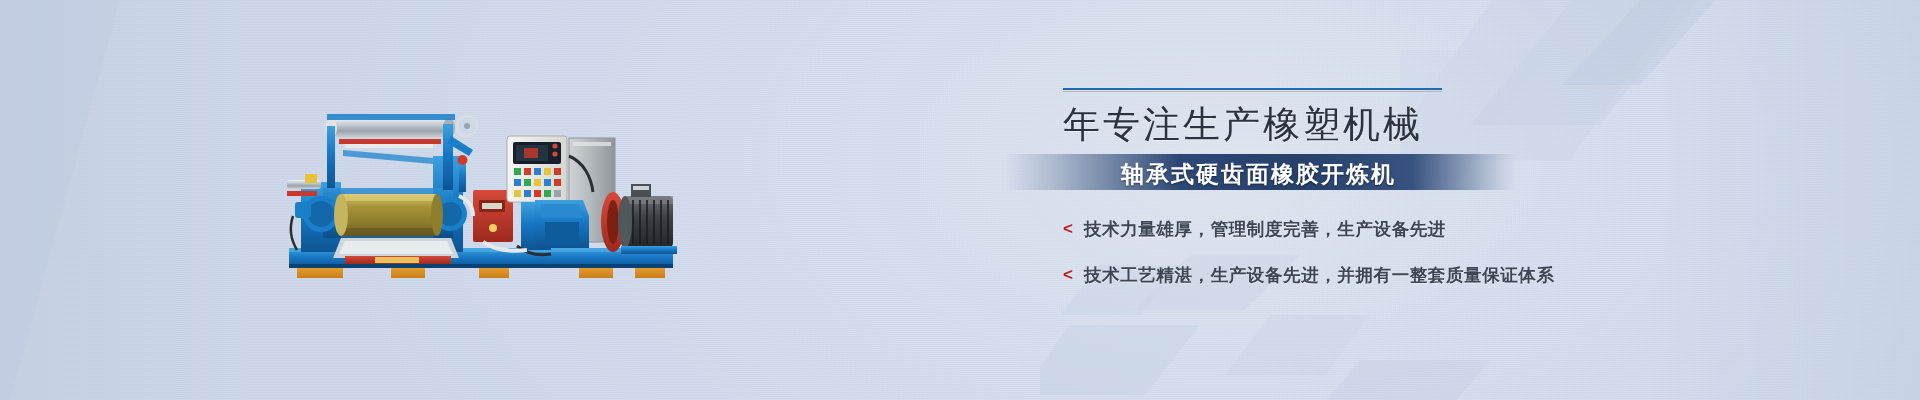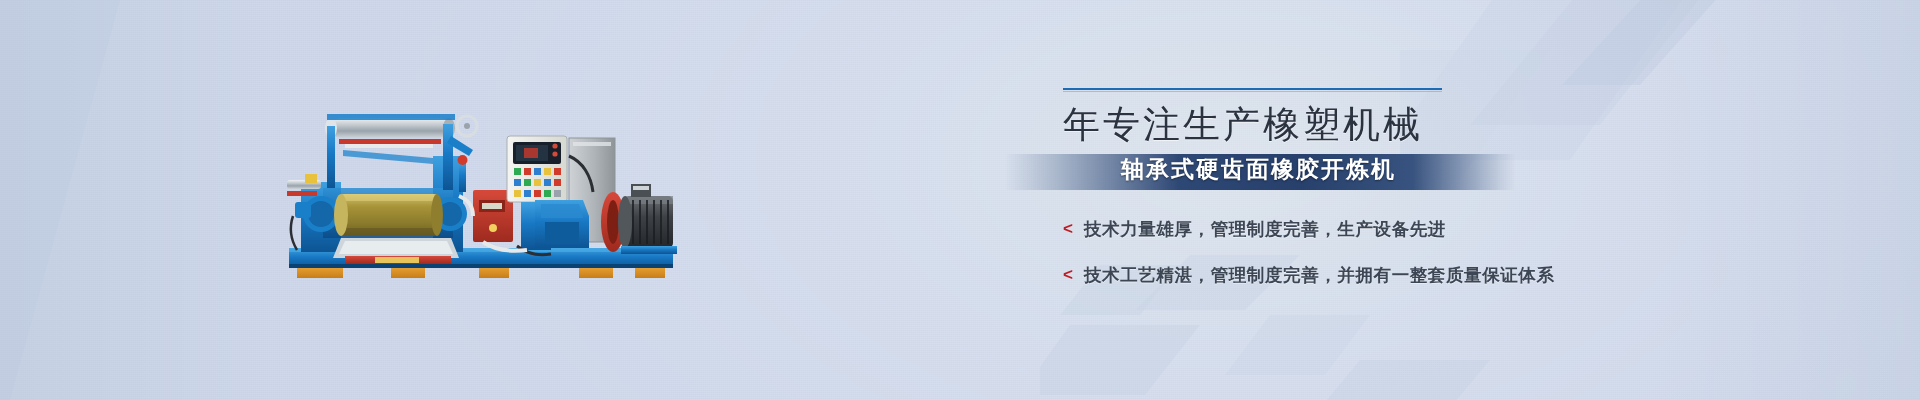--- a/index.html
+++ b/index.html
@@ -87,21 +87,21 @@
     left:-58px; top:66px;
     width:510px; height:36px;
     background:linear-gradient(90deg,
         rgba(186,198,216,0)   0%,
         rgba(132,150,178,.55) 10%,
         #2e4875 34%,
         #27406c 58%,
         #38537f 80%,
         rgba(150,166,192,.30) 97%,
         rgba(186,198,216,0) 100%);
-    display:flex; align-items:flex-start;
+    display:flex; align-items:flex-end;
   }
   .ribbon-text{
     margin-left:116px;
     font-family:"Liberation Sans", sans-serif;
     font-weight:bold;
     font-size:23px;
     letter-spacing:2px;
     color:#ffffff;
     white-space:nowrap;
     text-shadow:0 1px 2px rgba(0,0,0,.45);
@@ -349,19 +349,19 @@
 
     <div class="bullets">
 
       <div class="bullet">
         <span class="chev">&lt;</span>
         <span class="btext">技术力量雄厚，管理制度完善，生产设备先进</span>
       </div>
 
       <div class="bullet">
         <span class="chev">&lt;</span>
-        <span class="btext">技术工艺精湛，管理制度完善，并拥有一整套质量保证体系</span>
+        <span class="btext">技术工艺精湛，生产设备先进，并拥有一整套质量保证体系</span>
       </div>
 
     </div>
   </div>
 
 </div>
 
 </body></html>

